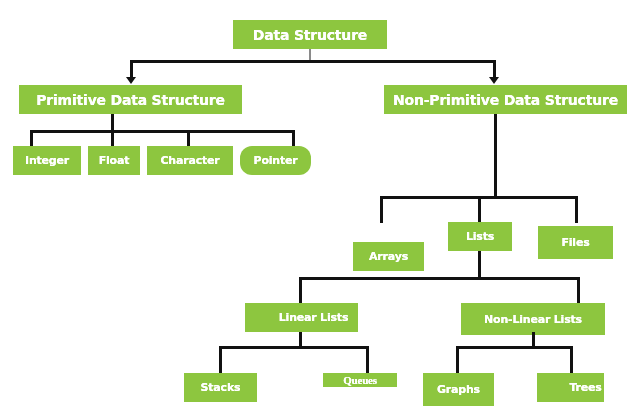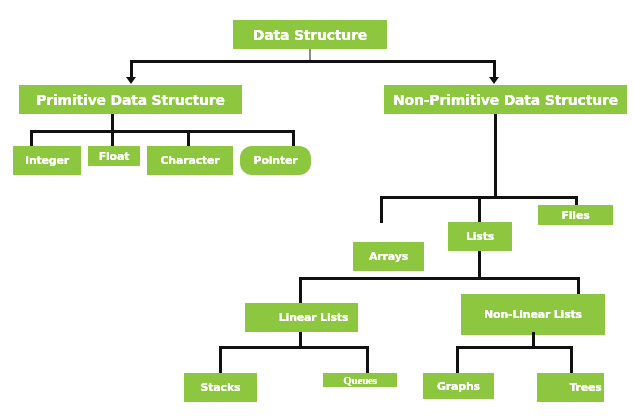--- a/index.html
+++ b/index.html
@@ -69,53 +69,53 @@
 
   <div class="edge edge-v" style="left:111px; top:114px; height:18px;"></div>
   <div class="edge edge-h" style="left:30px; top:130px; width:265px;"></div>
 
   <div class="edge edge-v" style="left:30px; top:130px; height:17px;"></div>
   <div class="edge edge-v" style="left:111px; top:130px; height:17px;"></div>
   <div class="edge edge-v" style="left:187px; top:130px; height:17px;"></div>
   <div class="edge edge-v" style="left:292px; top:130px; height:17px;"></div>
 
   <div class="node small" style="left:13px; top:146px; width:68px; height:29px;">Integer</div>
-  <div class="node small" style="left:88px; top:146px; width:52px; height:20px;">Float</div>
+  <div class="node small" style="left:88px; top:146px; width:52px; height:29px;">Float</div>
   <div class="node small" style="left:147px; top:146px; width:86px; height:29px;">Character</div>
   <div class="node small" style="left:240px; top:146px; width:71px; height:29px;border-radius:12px;">Pointer</div>
 
   <div class="edge edge-v" style="left:494px; top:114px; height:84px;"></div>
   <div class="edge edge-h" style="left:380px; top:196px; width:198px;"></div>
 
   <div class="edge edge-v" style="left:380px; top:196px; height:27px;"></div>
   <div class="edge edge-v" style="left:478px; top:196px; height:27px;"></div>
   <div class="edge edge-v" style="left:575px; top:196px; height:27px;"></div>
 
   <div class="node small" style="left:353px; top:222px; width:71px; height:29px;margin-top:20px;">Arrays</div>
   <div class="node small" style="left:448px; top:222px; width:64px; height:29px;text-align:center;">Lists</div>
-  <div class="node small" style="left:538px; top:205px; width:75px; height:20px;">Files</div>
+  <div class="node small" style="left:538px; top:226px; width:75px; height:33px;">Files</div>
 
   <div class="edge edge-v" style="left:478px; top:251px; height:28px;"></div>
   <div class="edge edge-h" style="left:299px; top:277px; width:281px;"></div>
 
   <div class="edge edge-v" style="left:299px; top:277px; height:27px;"></div>
   <div class="edge edge-v" style="left:577px; top:277px; height:27px;"></div>
 
   <div class="node small" style="left:245px; top:303px; width:113px; height:29px;padding-left:24px;">Linear Lists</div>
-  <div class="node small" style="left:461px; top:294px; width:144px; height:41px;">Non-Linear Lists</div>
+  <div class="node small" style="left:461px; top:303px; width:144px; height:32px;">Non-Linear Lists</div>
 
   <div class="edge edge-v" style="left:299px; top:332px; height:16px;"></div>
   <div class="edge edge-h" style="left:219px; top:346px; width:150px;"></div>
   <div class="edge edge-v" style="left:219px; top:346px; height:28px;"></div>
   <div class="edge edge-v" style="left:366px; top:346px; height:28px;"></div>
 
   <div class="node small" style="left:184px; top:373px; width:73px; height:29px;">Stacks</div>
   <div class="node small" style="left:323px; top:373px; width:74px; height:14px;font-family:Liberation Serif, serif;">Queues</div>
 
   <div class="edge edge-v" style="left:532px; top:332px; height:16px;"></div>
   <div class="edge edge-h" style="left:456px; top:346px; width:117px;"></div>
   <div class="edge edge-v" style="left:456px; top:346px; height:28px;"></div>
   <div class="edge edge-v" style="left:570px; top:346px; height:28px;"></div>
 
-  <div class="node small" style="left:423px; top:373px; width:71px; height:26px;">Graphs</div>
+  <div class="node small" style="left:423px; top:373px; width:71px; height:33px;">Graphs</div>
   <div class="node small" style="left:537px; top:373px; width:67px; height:29px;padding-left:30px;">Trees</div>
 
 </div>
 
 </body></html>

